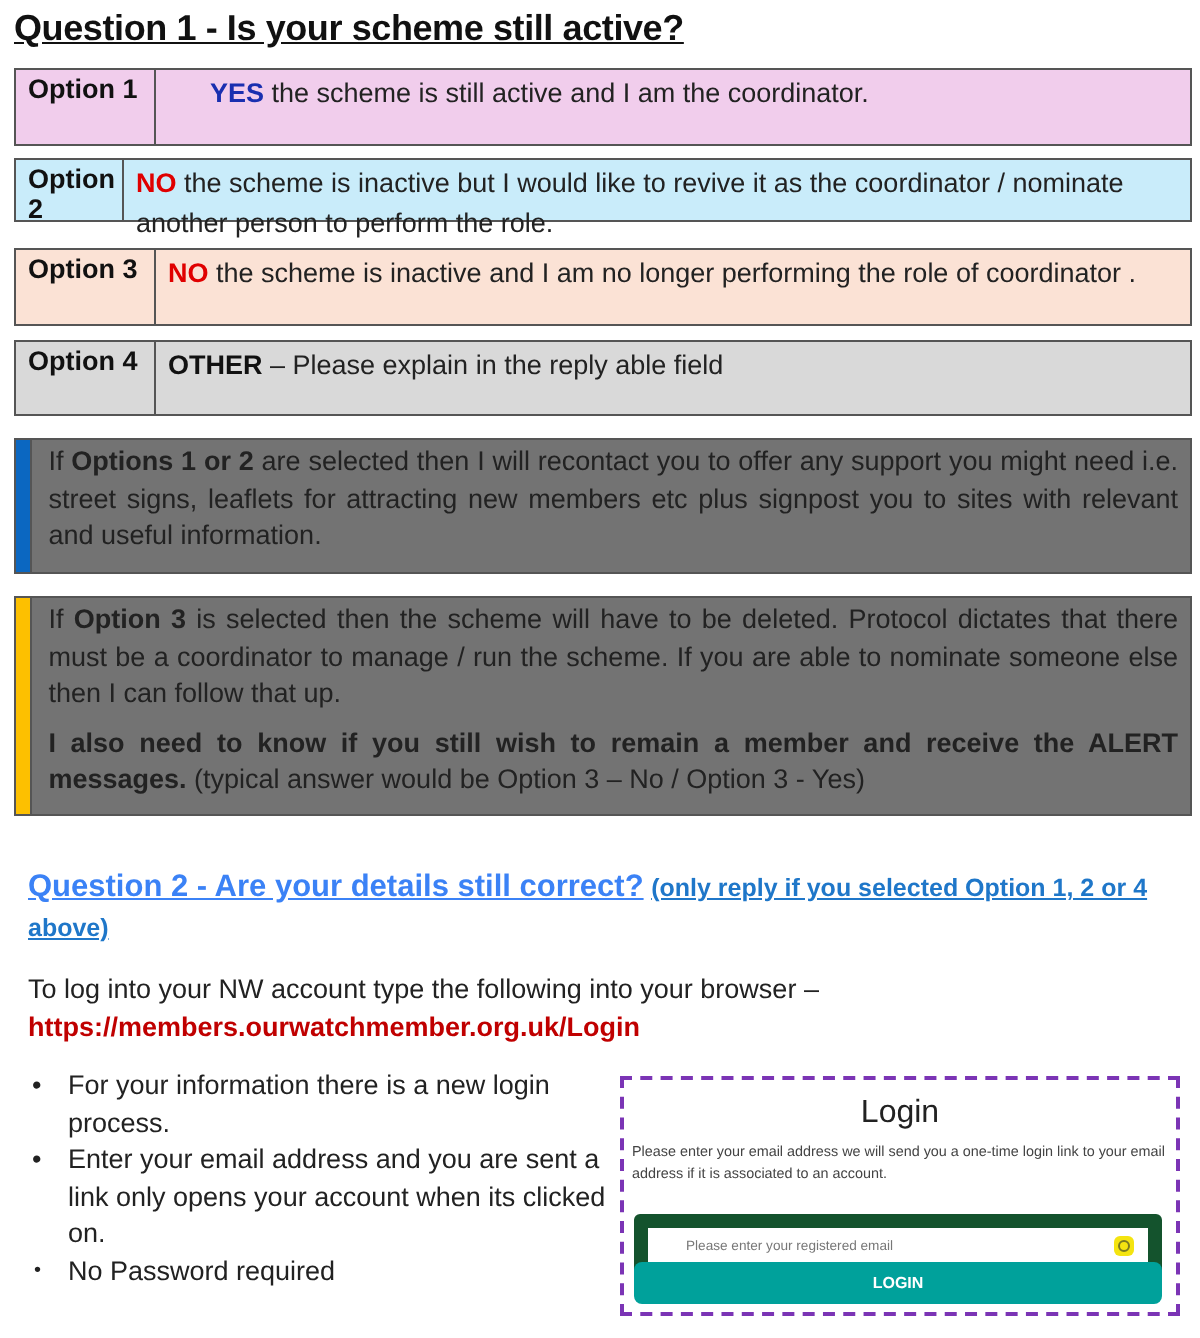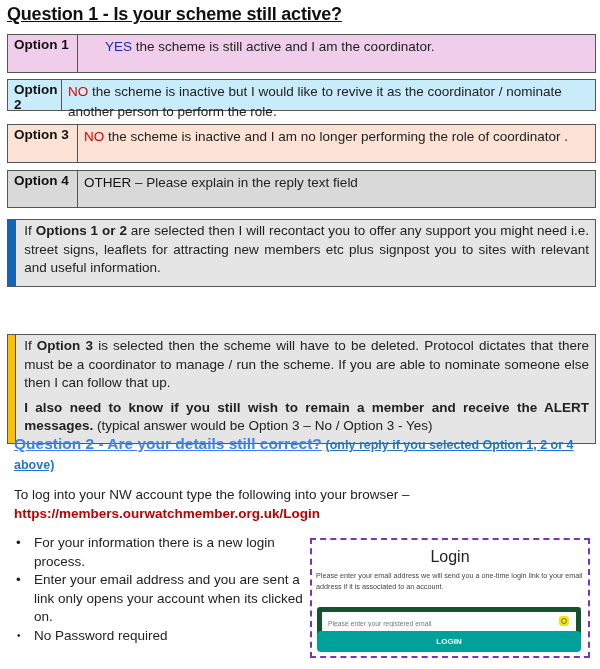--- a/index.html
+++ b/index.html
@@ -4,51 +4,51 @@
   <style>
     * { box-sizing: border-box; margin: 0; padding: 0; }
     html, body { width: 600px; height: 669px; background: #ffffff; overflow: hidden; }
     body { position: relative; font-family: "Liberation Sans", "DejaVu Sans", sans-serif; color: #222; font-size: 13.5px; }
 
     .q-title { position: absolute; left: 7px; top: 4px; font-size: 18px; font-weight: bold; text-decoration: underline; color: #111; letter-spacing: -0.2px; }
 
     .opt { position: absolute; left: 7px; width: 589px; border: 1.5px solid #555; display: flex; }
     .opt .lbl { width: 70px; border-right: 1.5px solid #555; font-weight: bold; padding: 2px 0 0 6px; font-size: 13.5px; color: #111; }
     .opt .txt { padding: 2px 0 0 6px; line-height: 20px; font-size: 13.5px; color: #222; }
-    .opt .kw { font-weight: normal; }
+    .opt .kw { font-weight: bold; }
     #opt1 { top: 34px; height: 39px; background: #f1cdec; gap: 21px; }
     #opt2 { top: 79px; height: 32px; background: #c9ecfa; }
     #opt3 { top: 124px; height: 39px; background: #fbe2d5; }
     #opt4 { top: 170px; height: 38px; background: #d9d9d9; }
 
-    .note { position: absolute; left: 7px; width: 589px; border: 1.5px solid #555; display: flex; background: #e5e5e5; }
+    .note { position: absolute; left: 7px; width: 589px; border: 1.5px solid #555; display: flex; background: #737373; }
     .note .bar { width: 17px; border-right: 1.5px solid #555; }
     .note .body { padding: 2px 6px 0 8px; line-height: 18.5px; text-align: justify; font-size: 13.5px; color: #222; }
     #note1 { top: 219px; height: 68px; }
     #note1 .bar { background: #0b67c1; }
-    #note2 { top: 298px; height: 110px; margin-top: 36px; }
+    #note2 { top: 298px; height: 110px; }
     #note2 .bar { background: #fdc000; }
     #note2 p + p { margin-top: 6px; }
 
     .q2 { position: absolute; left: 14px; top: 434px; width: 570px; line-height: 19px; }
     .q2 .main { font-size: 15.5px; font-weight: bold; text-decoration: underline; color: #3b82f6; }
     .q2 .hint { font-size: 12.5px; font-weight: bold; text-decoration: underline; color: #1f77c9; }
 
     .intro { position: absolute; left: 14px; top: 485px; line-height: 19px; font-size: 13.5px; }
     .intro .url { color: #c00000; font-weight: bold; }
 
     .bullets { position: absolute; left: 14px; top: 534px; width: 290px; font-size: 13.5px; line-height: 18.5px; list-style: none; }
     .bullets li { position: relative; padding-left: 20px; }
     .bullets li::before { content: "•"; position: absolute; left: 2px; top: 0; }
     .bullets li.small::before { font-size: 10px; left: 3px; }
 
     .login { position: absolute; left: 310px; top: 538px; width: 280px; height: 120px; border: 2px dashed #7b34b5; background: #fff; }
     .login .ttl { text-align: center; font-size: 16px; margin-top: 8px; color: #222; }
     .login .desc { font-size: 7.2px; color: #444; line-height: 11px; margin: 4px 4px 0 4px; }
-    .login .field { position: absolute; left: 5px; top: 67px; width: 264px; height: 32px; border: 5px solid #14532d; border-radius: 3px; display: flex; align-items: center; padding-left: 6px; }
+    .login .field { position: absolute; left: 5px; top: 67px; width: 264px; height: 32px; border: 7px solid #14532d; border-radius: 3px; display: flex; align-items: center; padding-left: 19px; }
     .login .field input { border: none; outline: none; font-size: 6.8px; color: #666; width: 230px; background: transparent; font-family: "Liberation Sans", sans-serif; }
     .login .field input::placeholder { color: #777; }
     .login .fieldicon { position: absolute; right: 7px; top: 4px; width: 10px; height: 10px; border-radius: 3px; background: #f4e410; display: flex; align-items: center; justify-content: center; }
     .login .fieldicon span { width: 6px; height: 6px; border-radius: 50%; border: 1px solid #7a7a20; display: block; }
     .login .btn { position: absolute; left: 5px; top: 91px; width: 264px; height: 21px; background: #00a19b; border-radius: 4px; color: #fff; font-weight: bold; font-size: 8px; display: flex; align-items: center; justify-content: center; border: none; font-family: "Liberation Sans", sans-serif; }
   </style>
 </head>
 <body>
 
 <div class="q-title">Question 1 - Is your scheme still active?</div>
@@ -63,21 +63,21 @@
   <div class="txt"><span class="kw" style="color:#e00000">NO</span><span> the scheme is inactive but I would like to revive it as the coordinator / nominate another person to perform the role.</span></div>
 </div>
 
 <div class="opt" id="opt3">
   <div class="lbl">Option 3</div>
   <div class="txt"><span class="kw" style="color:#e00000">NO</span><span> the scheme is inactive and I am no longer performing the role of coordinator .</span></div>
 </div>
 
 <div class="opt" id="opt4">
   <div class="lbl">Option 4</div>
-  <div class="txt"><span class="kw" style="color:#111">OTHER</span><span> – Please explain in the reply text field</span></div>
+  <div class="txt"><span class="kw" style="color:#111">OTHER</span><span> – Please explain in the reply able field</span></div>
 </div>
 
 <div class="note" id="note1">
   <div class="bar"></div>
   <div class="body"><span>If </span><b>Options 1 or 2</b><span> are selected then I will recontact you to offer any support you might need i.e. street signs, leaflets for attracting new members etc plus signpost you to sites with relevant and useful information.</span></div>
 </div>
 
 <div class="note" id="note2">
   <div class="bar"></div>
   <div class="body">

